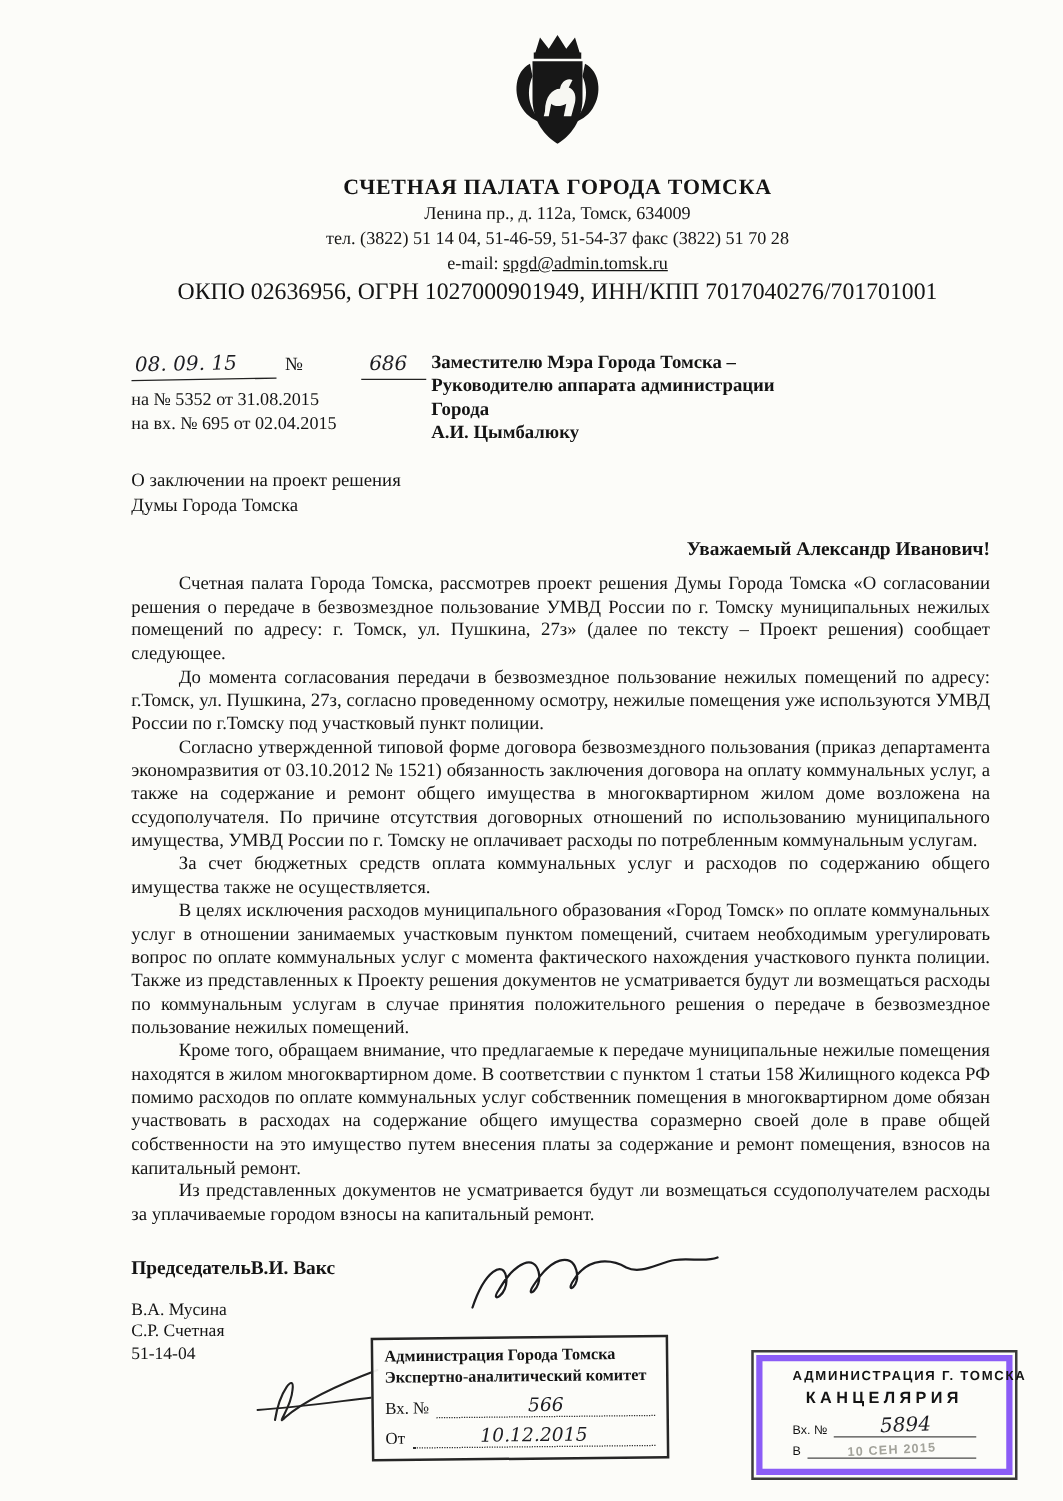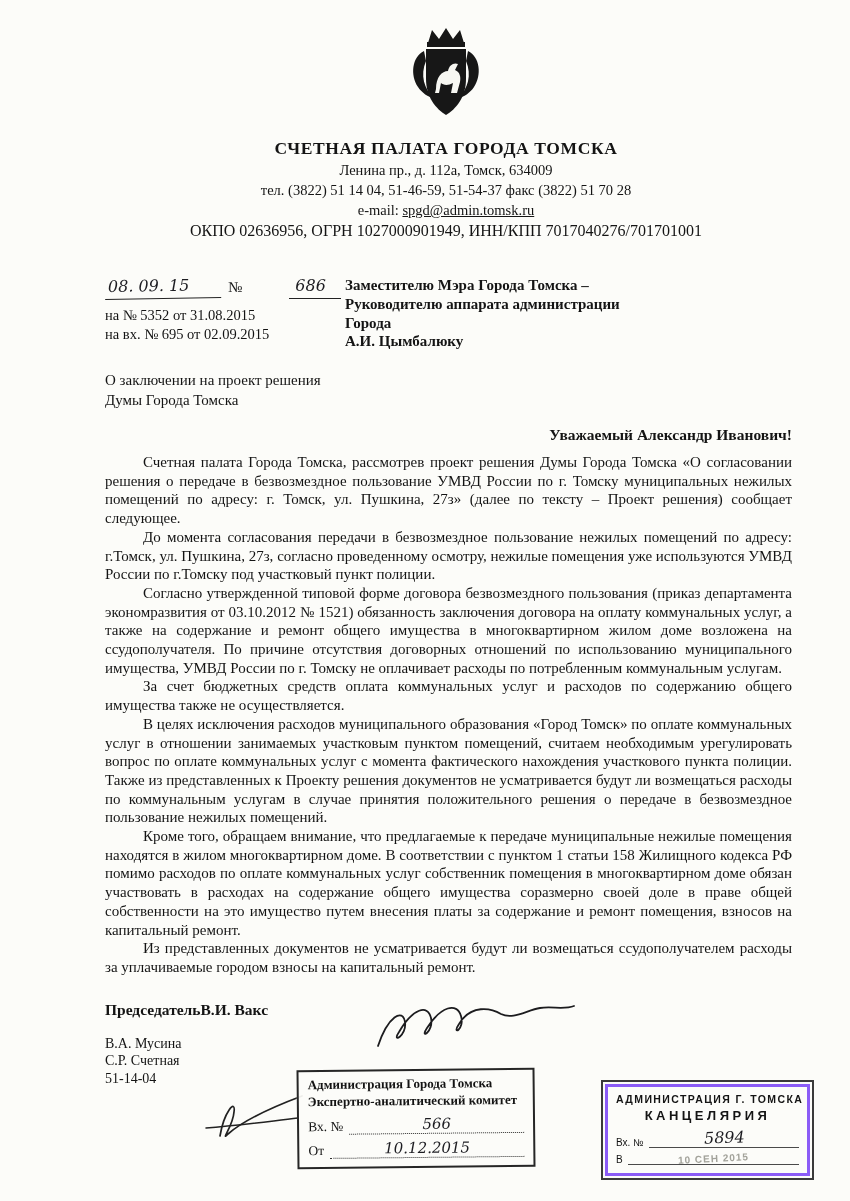--- a/index.html
+++ b/index.html
@@ -8,21 +8,21 @@
     position:relative; width:850px; height:1201px;
     background:#fcfcf9; color:#141414; overflow:hidden;
     font-family:"Liberation Serif", serif;
   }
   
   .letterhead { text-align:center; padding:26px 58px 0 100px; }
   .emblem { display:inline-block; height:94px; }
   .org-name { font-size:17.5px; font-weight:bold; letter-spacing:.6px; margin-top:14px; }
   .lh-line { font-size:14.5px; margin-top:3px; }
   .email-link { text-decoration:underline; }
-  .codes { font-size:16px; margin-top:3px; }
+  .codes { font-size:19px; margin-top:3px; }
   
   .ref-addr-row { display:flex; margin:36px 58px 0 105px; }
   .ref-block { width:238px; font-size:14.5px; line-height:1.3; }
   .hand { font-family:"DejaVu Serif", serif; font-style:italic; color:#1d1d22; }
   .handline { display:flex; align-items:flex-end; gap:7px; margin-bottom:7px; }
   .hand-date { border-bottom:1.2px solid #222; min-width:116px; font-size:16px; padding:0 3px 1px; transform:rotate(-1deg); }
   .num-sign { font-size:15px; padding-bottom:1px; }
   .hand-num { border-bottom:1.2px solid #222; min-width:52px; font-size:16px; padding:0 6px 1px;margin-left:40px; }
   .addressee { margin-left:2px; font-weight:bold; font-size:15px; line-height:1.25; }
   
@@ -45,21 +45,21 @@
   .sc-bold { font-weight:bold; font-size:13px; line-height:1.3; }
   .sc-row { display:flex; align-items:flex-end; gap:6px; margin-top:5px; font-size:13.5px; }
   .sc-fill { flex:1; border-bottom:1.2px dotted #2e2e2e; text-align:center; }
   .sc-fill .hand { font-size:15px; }
   .check-svg { position:absolute; left:198px; top:1082px; }
   .stamp-chancellery {
     position:absolute; left:601px; top:1080px; width:213px;
     background:rgba(252,252,249,.92); border:2px solid #3a3a3a; padding:2px;
     font-family:"Liberation Sans", sans-serif;
   }
-  .chan-inner { border:3px solid #8b5cf6; padding:6px 8px 8px; text-align:center; }
+  .chan-inner { border:5px solid #8b5cf6; padding:6px 24px 8px; text-align:center; }
   .chan-org { font-size:10.5px; font-weight:bold; letter-spacing:1.4px; white-space:nowrap; }
   .chan-dept { font-size:13px; font-weight:bold; letter-spacing:3.5px; margin-top:3px; }
   .chan-row { display:flex; align-items:flex-end; gap:5px; margin-top:5px; font-size:10px; }
   .chan-fill { flex:1; border-bottom:1px solid #4a4a4a; text-align:center; }
   .chan-fill .hand { font-size:16px; transform:rotate(-2deg); display:inline-block; }
   .chan-faint { color:#a3a39b; font-size:10px; letter-spacing:1px; font-weight:bold; transform:rotate(-3deg); display:inline-block; border-bottom:none; }
 </style>
 </head>
 <body>
 
@@ -84,21 +84,21 @@
   </header>
 
   <div class="ref-addr-row">
     <div class="ref-block">
       <div class="handline">
         <span class="hand hand-date">08. 09. 15</span>
         <span class="num-sign">№</span>
         <span class="hand hand-num">686</span>
       </div>
       <div>на № 5352 от 31.08.2015</div>
-      <div>на вх. № 695 от 02.09.2015</div>
+      <div>на вх. № 695 от 02.04.2015</div>
     </div>
     <div class="addressee">
       <div>Заместителю Мэра Города Томска –</div>
       <div>Руководителю аппарата администрации</div>
       <div>Города</div>
       <div>А.И. Цымбалюку</div>
     </div>
   </div>
 
   <div class="subject">

